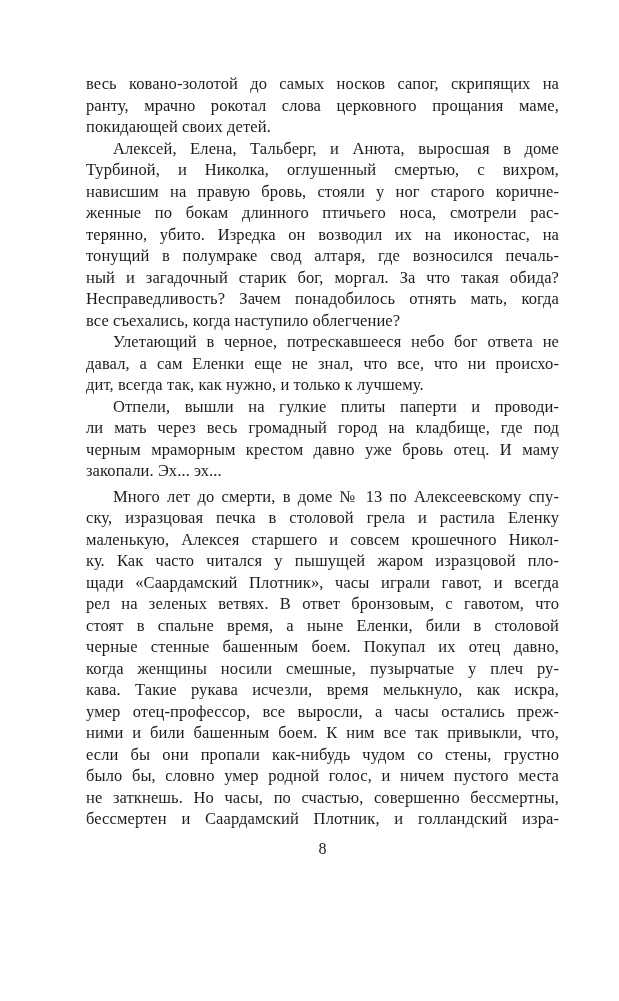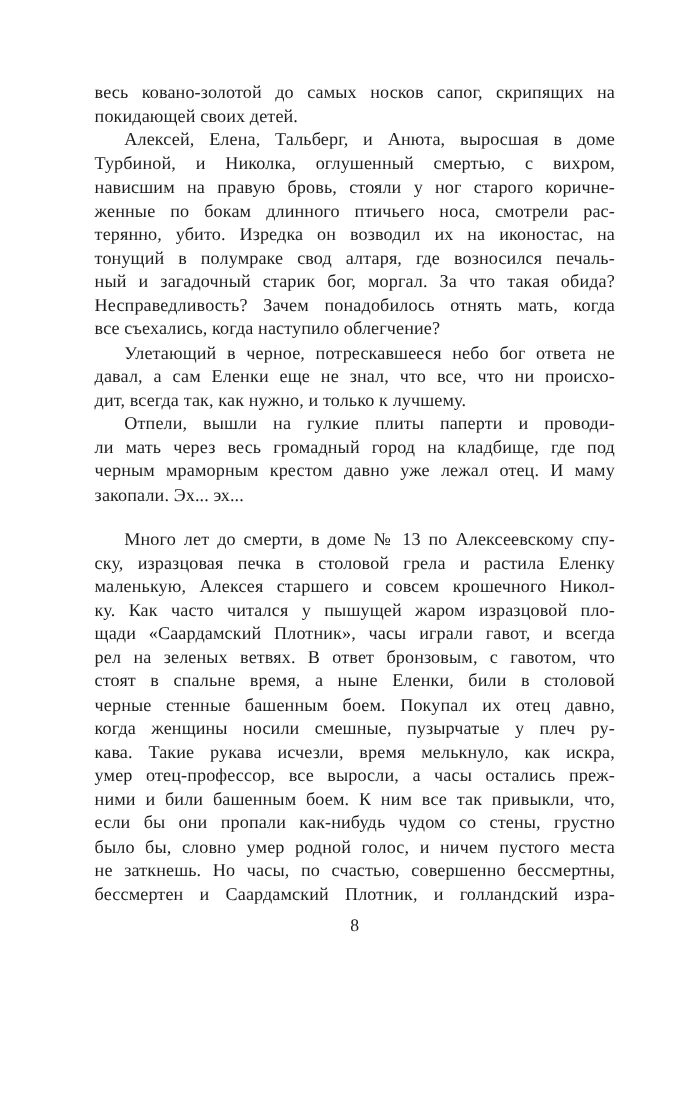--- a/index.html
+++ b/index.html
@@ -22,21 +22,21 @@
     font-family: "Liberation Serif", "DejaVu Serif", serif;
     color: #1c1c1c;
   }
   .text-block {
     width: 473px;
   }
   .paragraph {
     margin: 0;
   }
   .paragraph.section-gap {
-    margin-top: 19px;
+    margin-top: 4px;
   }
   .line {
     font-size: 16.5px;
     line-height: 21.5px;
     letter-spacing: 0.1px;
     text-align: justify;
     text-align-last: justify;
   }
   .line.last {
     text-align-last: left;
@@ -53,20 +53,21 @@
     line-height: 21px;
   }
 </style>
 </head>
 <body>
 
 <div class="book-page">
   <div class="text-block">
       <div class="paragraph">
         <div class="line">весь ковано-золотой до самых носков сапог, скрипящих на</div>
+        <div class="line">ранту, мрачно рокотал слова церковного прощания маме,</div>
         <div class="line last">покидающей своих детей.</div>
       </div>
       <div class="paragraph">
         <div class="line indent">Алексей, Елена, Тальберг, и Анюта, выросшая в доме</div>
         <div class="line">Турбиной, и Николка, оглушенный смертью, с вихром,</div>
         <div class="line">нависшим на правую бровь, стояли у ног старого коричне-</div>
         <div class="line">женные по бокам длинного птичьего носа, смотрели рас-</div>
         <div class="line">терянно, убито. Изредка он возводил их на иконостас, на</div>
         <div class="line">тонущий в полумраке свод алтаря, где возносился печаль-</div>
         <div class="line">ный и загадочный старик бог, моргал. За что такая обида?</div>
@@ -74,21 +75,21 @@
         <div class="line last">все съехались, когда наступило облегчение?</div>
       </div>
       <div class="paragraph">
         <div class="line indent">Улетающий в черное, потрескавшееся небо бог ответа не</div>
         <div class="line">давал, а сам Еленки еще не знал, что все, что ни происхо-</div>
         <div class="line last">дит, всегда так, как нужно, и только к лучшему.</div>
       </div>
       <div class="paragraph">
         <div class="line indent">Отпели, вышли на гулкие плиты паперти и проводи-</div>
         <div class="line">ли мать через весь громадный город на кладбище, где под</div>
-        <div class="line">черным мраморным крестом давно уже лежал отец. И маму</div>
+        <div class="line">черным мраморным крестом давно уже бровь отец. И маму</div>
         <div class="line last">закопали. Эх... эх...</div>
       </div>
       <div class="paragraph section-gap">
         <div class="line indent">Много лет до смерти, в доме № 13 по Алексеевскому спу-</div>
         <div class="line">ску, изразцовая печка в столовой грела и растила Еленку</div>
         <div class="line">маленькую, Алексея старшего и совсем крошечного Никол-</div>
         <div class="line">ку. Как часто читался у пышущей жаром изразцовой пло-</div>
         <div class="line">щади «Саардамский Плотник», часы играли гавот, и всегда</div>
         <div class="line">рел на зеленых ветвях. В ответ бронзовым, с гавотом, что</div>
         <div class="line">стоят в спальне время, а ныне Еленки, били в столовой</div>

